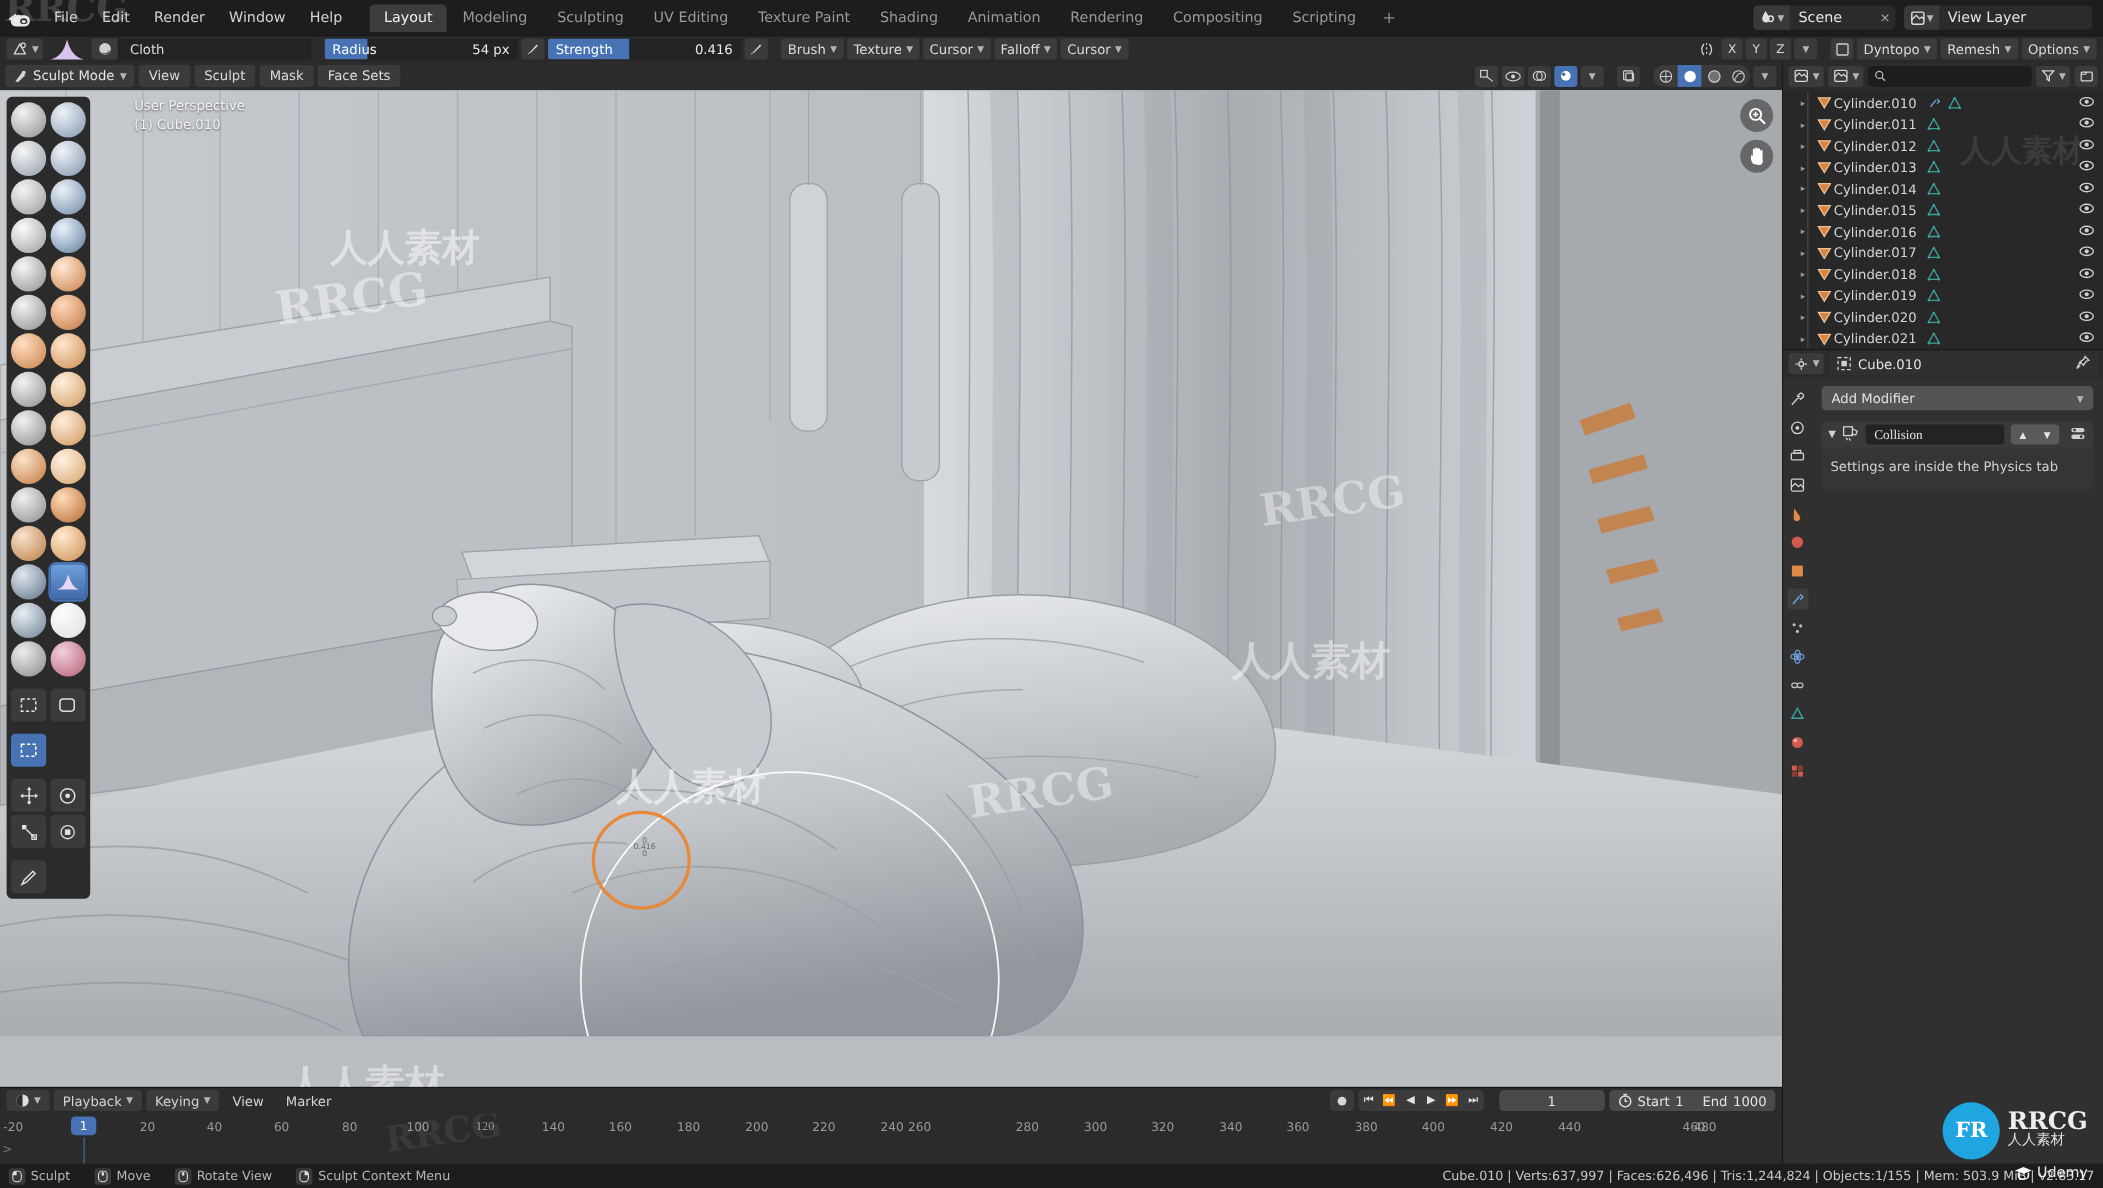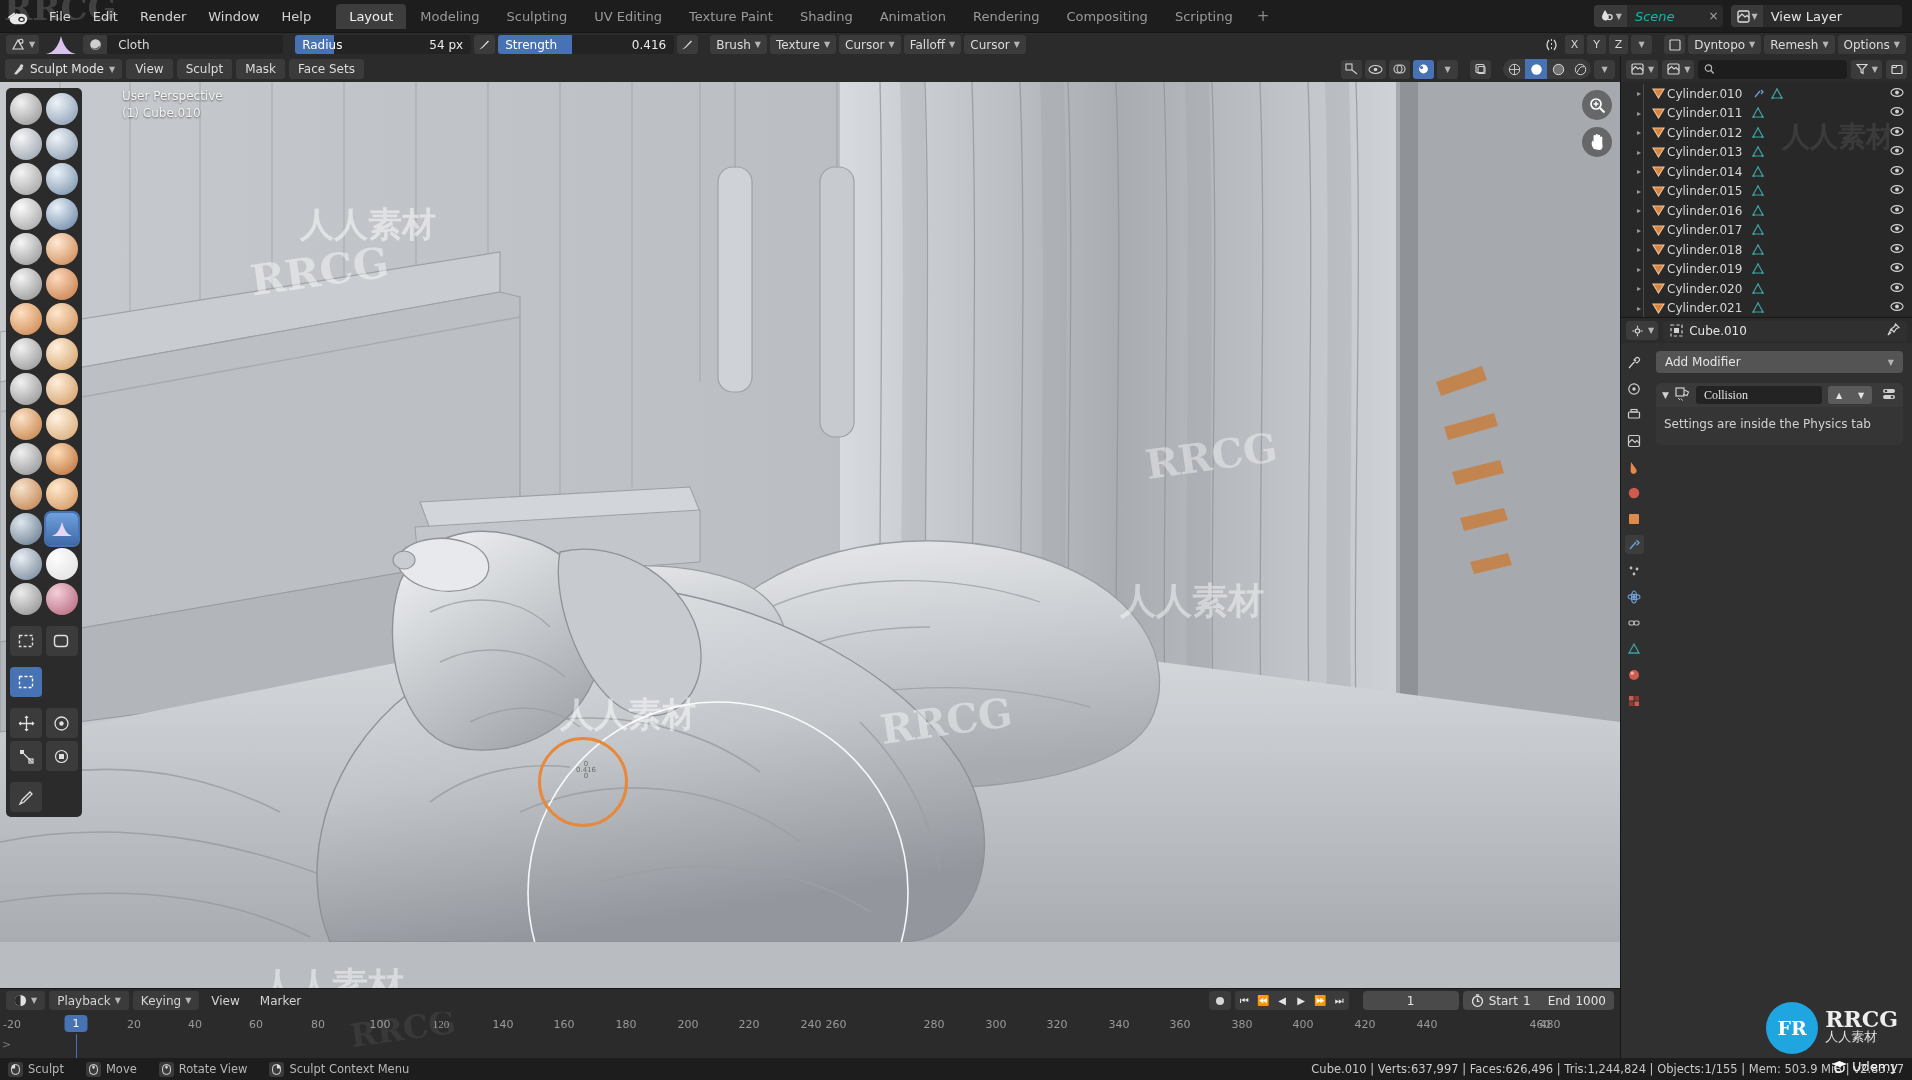--- a/index.html
+++ b/index.html
@@ -13,21 +13,21 @@
   .blender-logo { width:26px; height:22px; display:flex; align-items:center; justify-content:center; margin-right:6px;}
   .menu-item { font-size:13px; color:#d3d3d3; padding:3px 11px; border-radius:3px; white-space:nowrap; }
   .ws-tabs { display:flex; align-items:center; margin-left:14px; gap:1px; }
   .ws-tab { font-size:13px; color:#9a9a9a; padding:5px 13px; border-radius:4px 4px 0 0; white-space:nowrap; }
   .ws-tab.active { background:#3d3d3d; color:#f0f0f0; }
   .ws-add { font-size:15px; color:#8a8a8a; padding:2px 10px; }
   .topbar-right { margin-left:auto; display:flex; align-items:center; gap:4px; padding-right:4px;}
   .scene-box { display:flex; align-items:center; background:#2b2b2b; border-radius:4px; height:22px; }
   .scene-icon { display:flex; align-items:center; gap:2px; padding:0 5px 0 6px; background:#3a3a3a;
       height:22px; border-radius:4px 0 0 4px; }
-  .scene-name { font-size:13px; padding:0 30px 0 8px; color:#14b8a6;font-style:italic; }
+  .scene-name { font-size:13px; padding:0 30px 0 8px; color:#e5e5e5; }
   .scene-x { width:18px; text-align:center; color:#a5a5a5; font-size:12px;}
   .vl-box { display:flex; align-items:center; background:#2b2b2b; border-radius:4px; height:22px; margin-left:4px;}
   .vl-name { font-size:13px; padding:0 60px 0 8px; }
 
   
   .toolrow { height:24px; background:#2b2b2b; display:flex; align-items:center; gap:3px;
              padding:0 6px; flex:0 0 24px; border-top:1px solid #161616; }
   .tbtn { background:#3b3b3b; border-radius:3px; height:19px; display:flex; align-items:center;
           padding:0 6px; font-size:12px; color:#dcdcdc; gap:4px; white-space:nowrap;}
   .tbtn.dark { background:#232323; }

